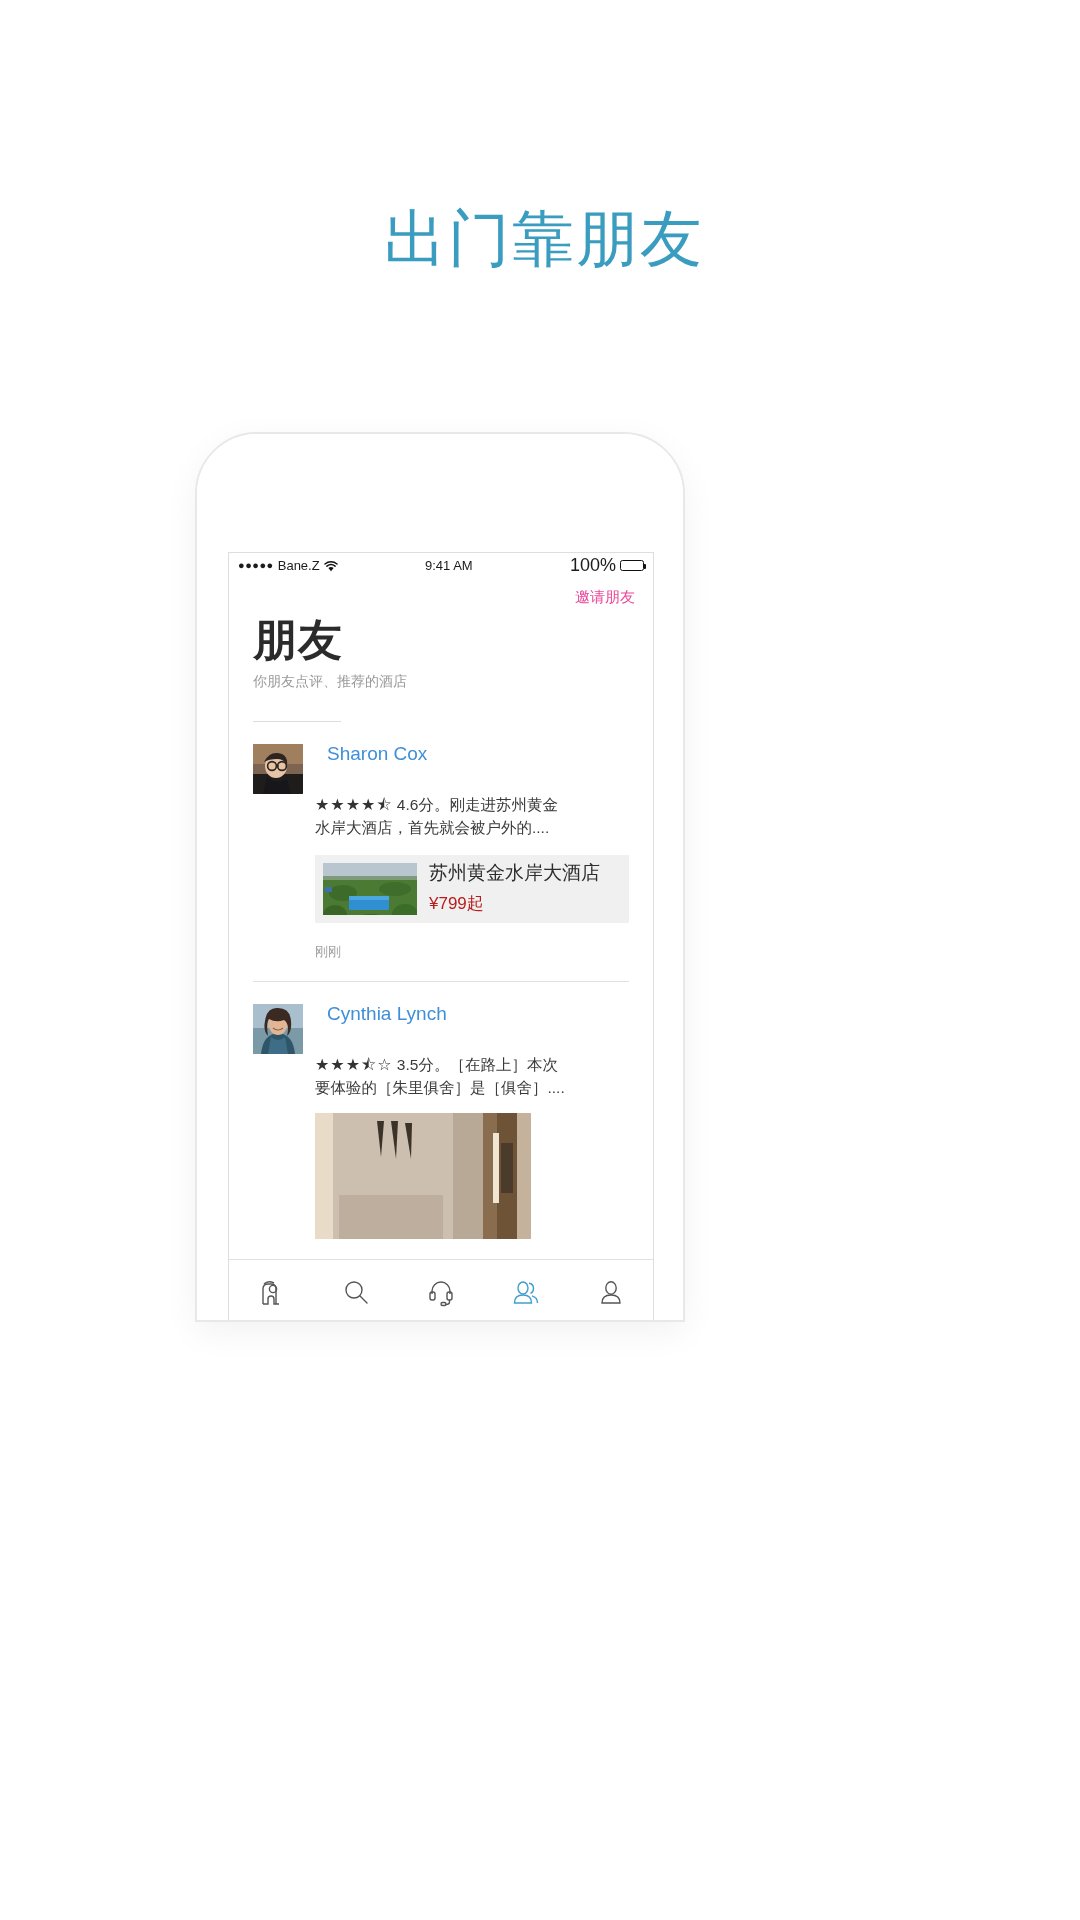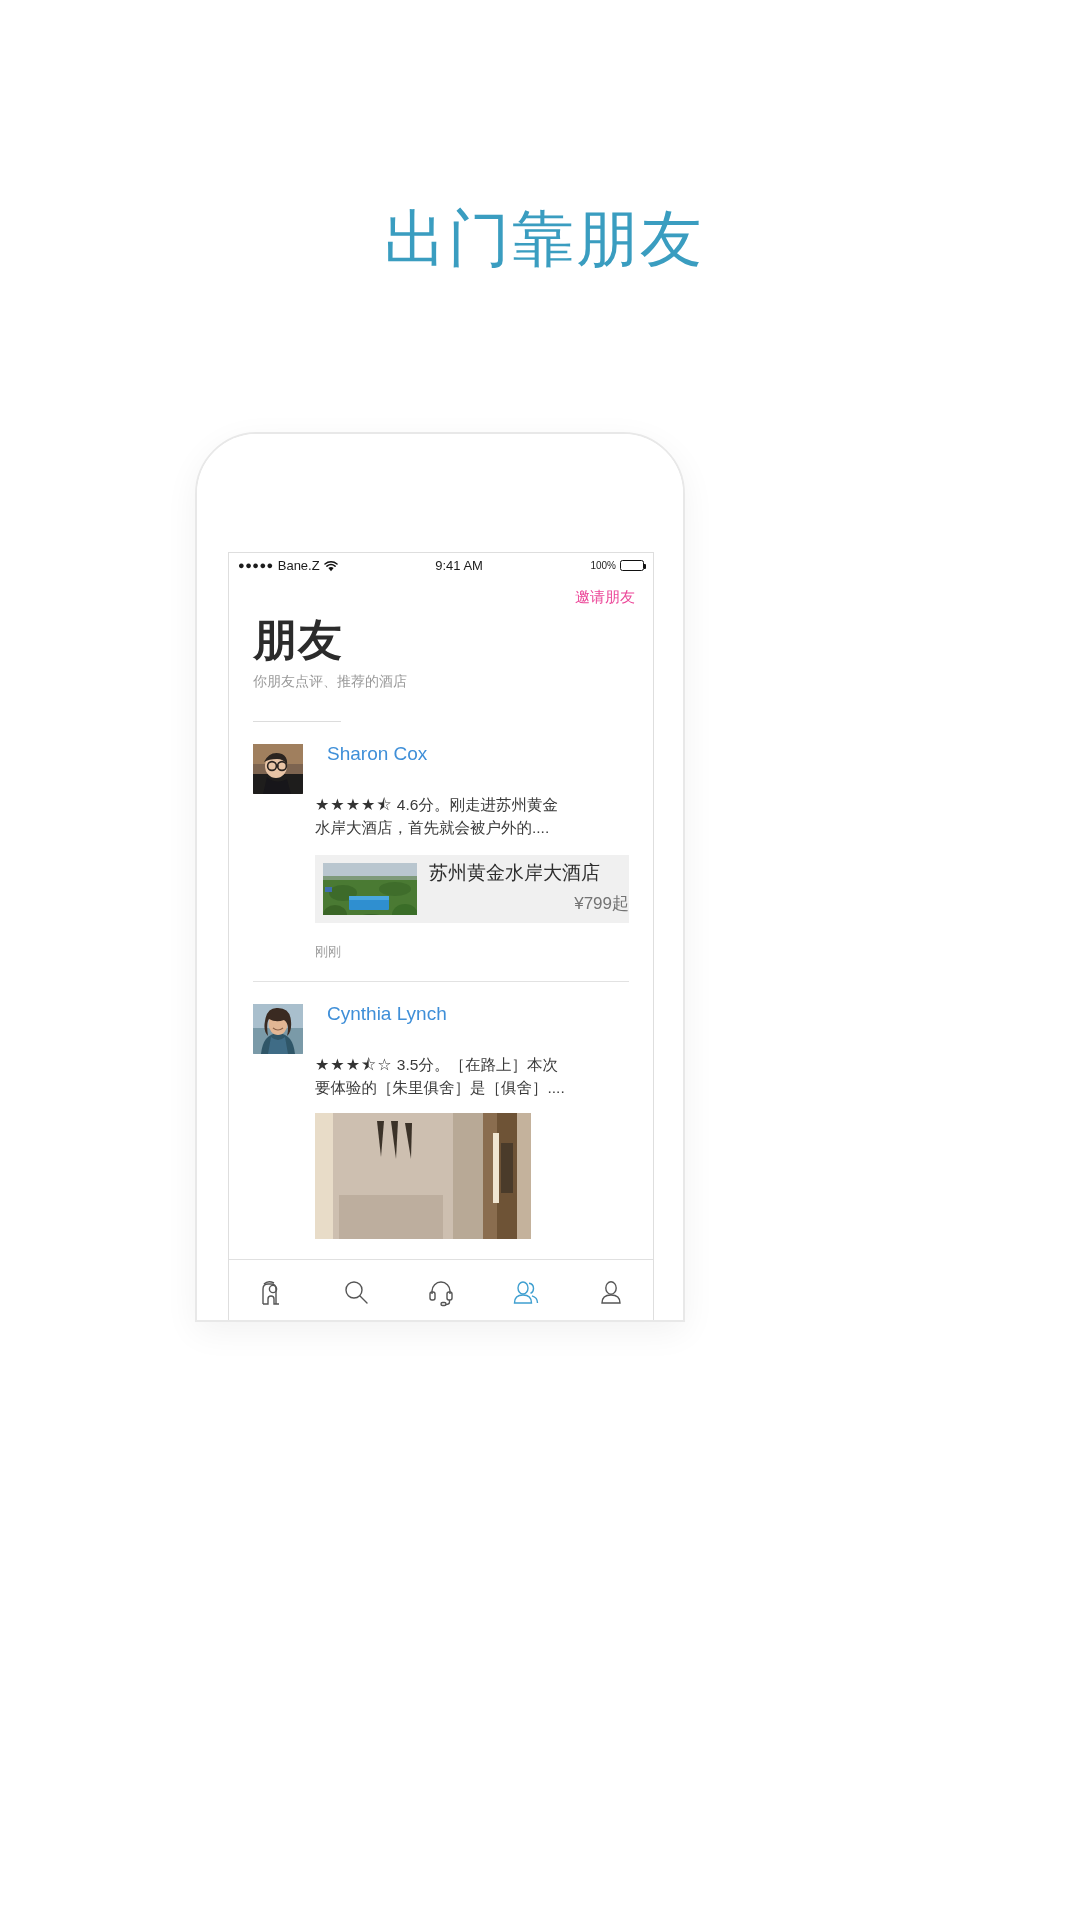--- a/index.html
+++ b/index.html
@@ -101,21 +101,21 @@
     text-align: center;
     font-size: 13px;
     font-weight: 500;
     padding-right: 10px;
   }
   .sb-right {
     display: flex;
     align-items: center;
     gap: 4px;
     flex: 0 0 auto;
-    font-size: 10px;
+    font-size: 18px;
   }
   .battery {
     width: 24px;
     height: 11px;
     border: 1px solid #111;
     border-radius: 2.5px;
     position: relative;
     box-sizing: border-box;
     padding: 1px;
   }
@@ -248,23 +248,22 @@
     padding-left: 4px;
   }
   .hotel-name {
     font-size: 19px;
     color: #2d2d2d;
     font-weight: 500;
     line-height: 1.1;
   }
   .hotel-price {
     font-size: 17px;
-    color: #737373;
+    color: #b91c1c;
     margin-top: 8px;
-    text-align: right;
   }
   .review-time {
     font-size: 13px;
     color: #a0a0a0;
     margin: 20px 0 20px 62px;
   }
   .photo-strip {
     margin: 14px 0 0 62px;
     width: 216px;
     height: 126px;

